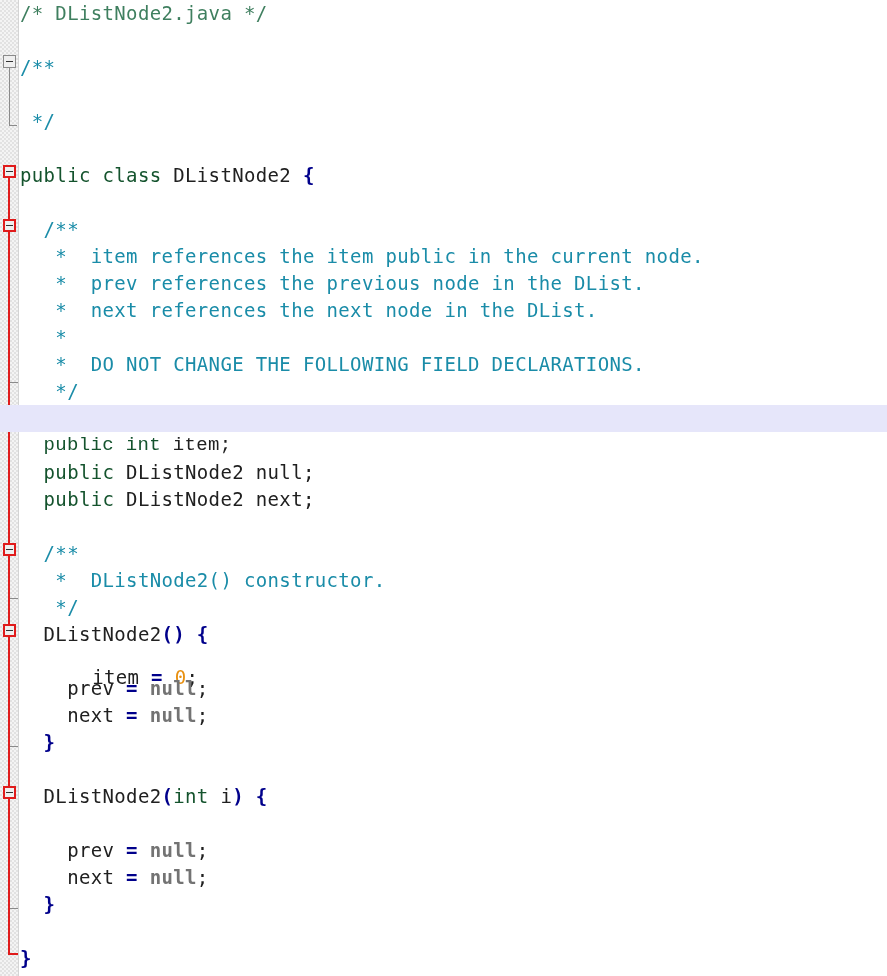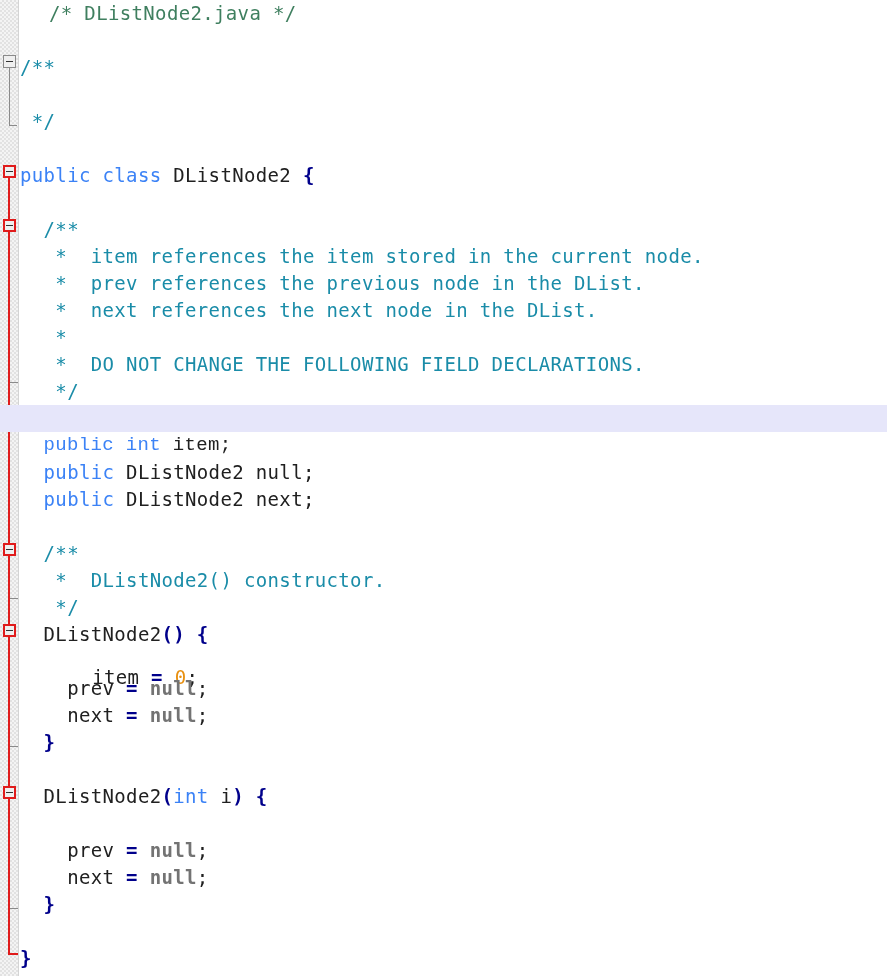--- a/index.html
+++ b/index.html
@@ -112,23 +112,23 @@
   .line .txt {
     position: absolute;
     left: 20px;
     top: 0;
   }
   .line.current {
     background: #e6e6fa;
   }
 
   
-  .t-cmt   { color: #3f7f5f; margin-left: 29px; }            
+  .t-cmt   { color: #3f7f5f; }            
   .t-doc   { color: #1a8ca8; }            
-  .t-kw    { color: #3b82f6; }            
+  .t-kw    { color: #14532d; }            
   .t-plain { color: #202020; }            
   .t-punc  { color: #00008b; font-weight: bold; }  
   .t-null  { color: #737373; font-weight: bold; }  
   .t-num   { color: #e89010; }            
 </style>
 </head>
 <body>
 
 <div id="editor">
 
@@ -165,21 +165,21 @@
 
   <div id="code">
       <div class="line" style="top: 0px;"><span class="txt"><span class="t-cmt">/* DListNode2.java */</span></span></div>
       <div class="line" style="top: 27px;"><span class="txt"></span></div>
       <div class="line" style="top: 54px;"><span class="txt"><span class="t-doc">/**</span></span></div>
       <div class="line" style="top: 108px;"><span class="txt"><span class="t-doc"> */</span></span></div>
       <div class="line" style="top: 135px;"><span class="txt"></span></div>
       <div class="line" style="top: 162px;"><span class="txt"><span class="t-kw">public class</span><span class="t-plain"> DListNode2 </span><span class="t-punc">{</span></span></div>
       <div class="line" style="top: 189px;"><span class="txt"></span></div>
       <div class="line" style="top: 216px;"><span class="txt"><span class="t-doc">  /**</span></span></div>
-      <div class="line" style="top: 243px;"><span class="txt"><span class="t-doc">   *  item references the item stored in the current node.</span></span></div>
+      <div class="line" style="top: 243px;"><span class="txt"><span class="t-doc">   *  item references the item public in the current node.</span></span></div>
       <div class="line" style="top: 270px; text-align: right;"><span class="txt"><span class="t-doc">   *  prev references the previous node in the DList.</span></span></div>
       <div class="line" style="top: 297px;"><span class="txt"><span class="t-doc">   *  next references the next node in the DList.</span></span></div>
       <div class="line" style="top: 324px;"><span class="txt"><span class="t-doc">   *</span></span></div>
       <div class="line" style="top: 351px;"><span class="txt"><span class="t-doc">   *  DO NOT CHANGE THE FOLLOWING FIELD DECLARATIONS.</span></span></div>
       <div class="line" style="top: 378px;"><span class="txt"><span class="t-doc">   */</span></span></div>
       <div class="line current" style="top: 405px;"><span class="txt"></span></div>
       <div class="line" style="top: 432px; font-family: Liberation Mono, monospace;"><span class="txt"><span class="t-plain">  </span><span class="t-kw">public int</span><span class="t-plain"> item;</span></span></div>
       <div class="line" style="top: 459px;"><span class="txt"><span class="t-plain">  </span><span class="t-kw">public</span><span class="t-plain"> DListNode2 null;</span></span></div>
       <div class="line" style="top: 486px;"><span class="txt"><span class="t-plain">  </span><span class="t-kw">public</span><span class="t-plain"> DListNode2 next;</span></span></div>
       <div class="line" style="top: 513px;"><span class="txt"></span></div>

